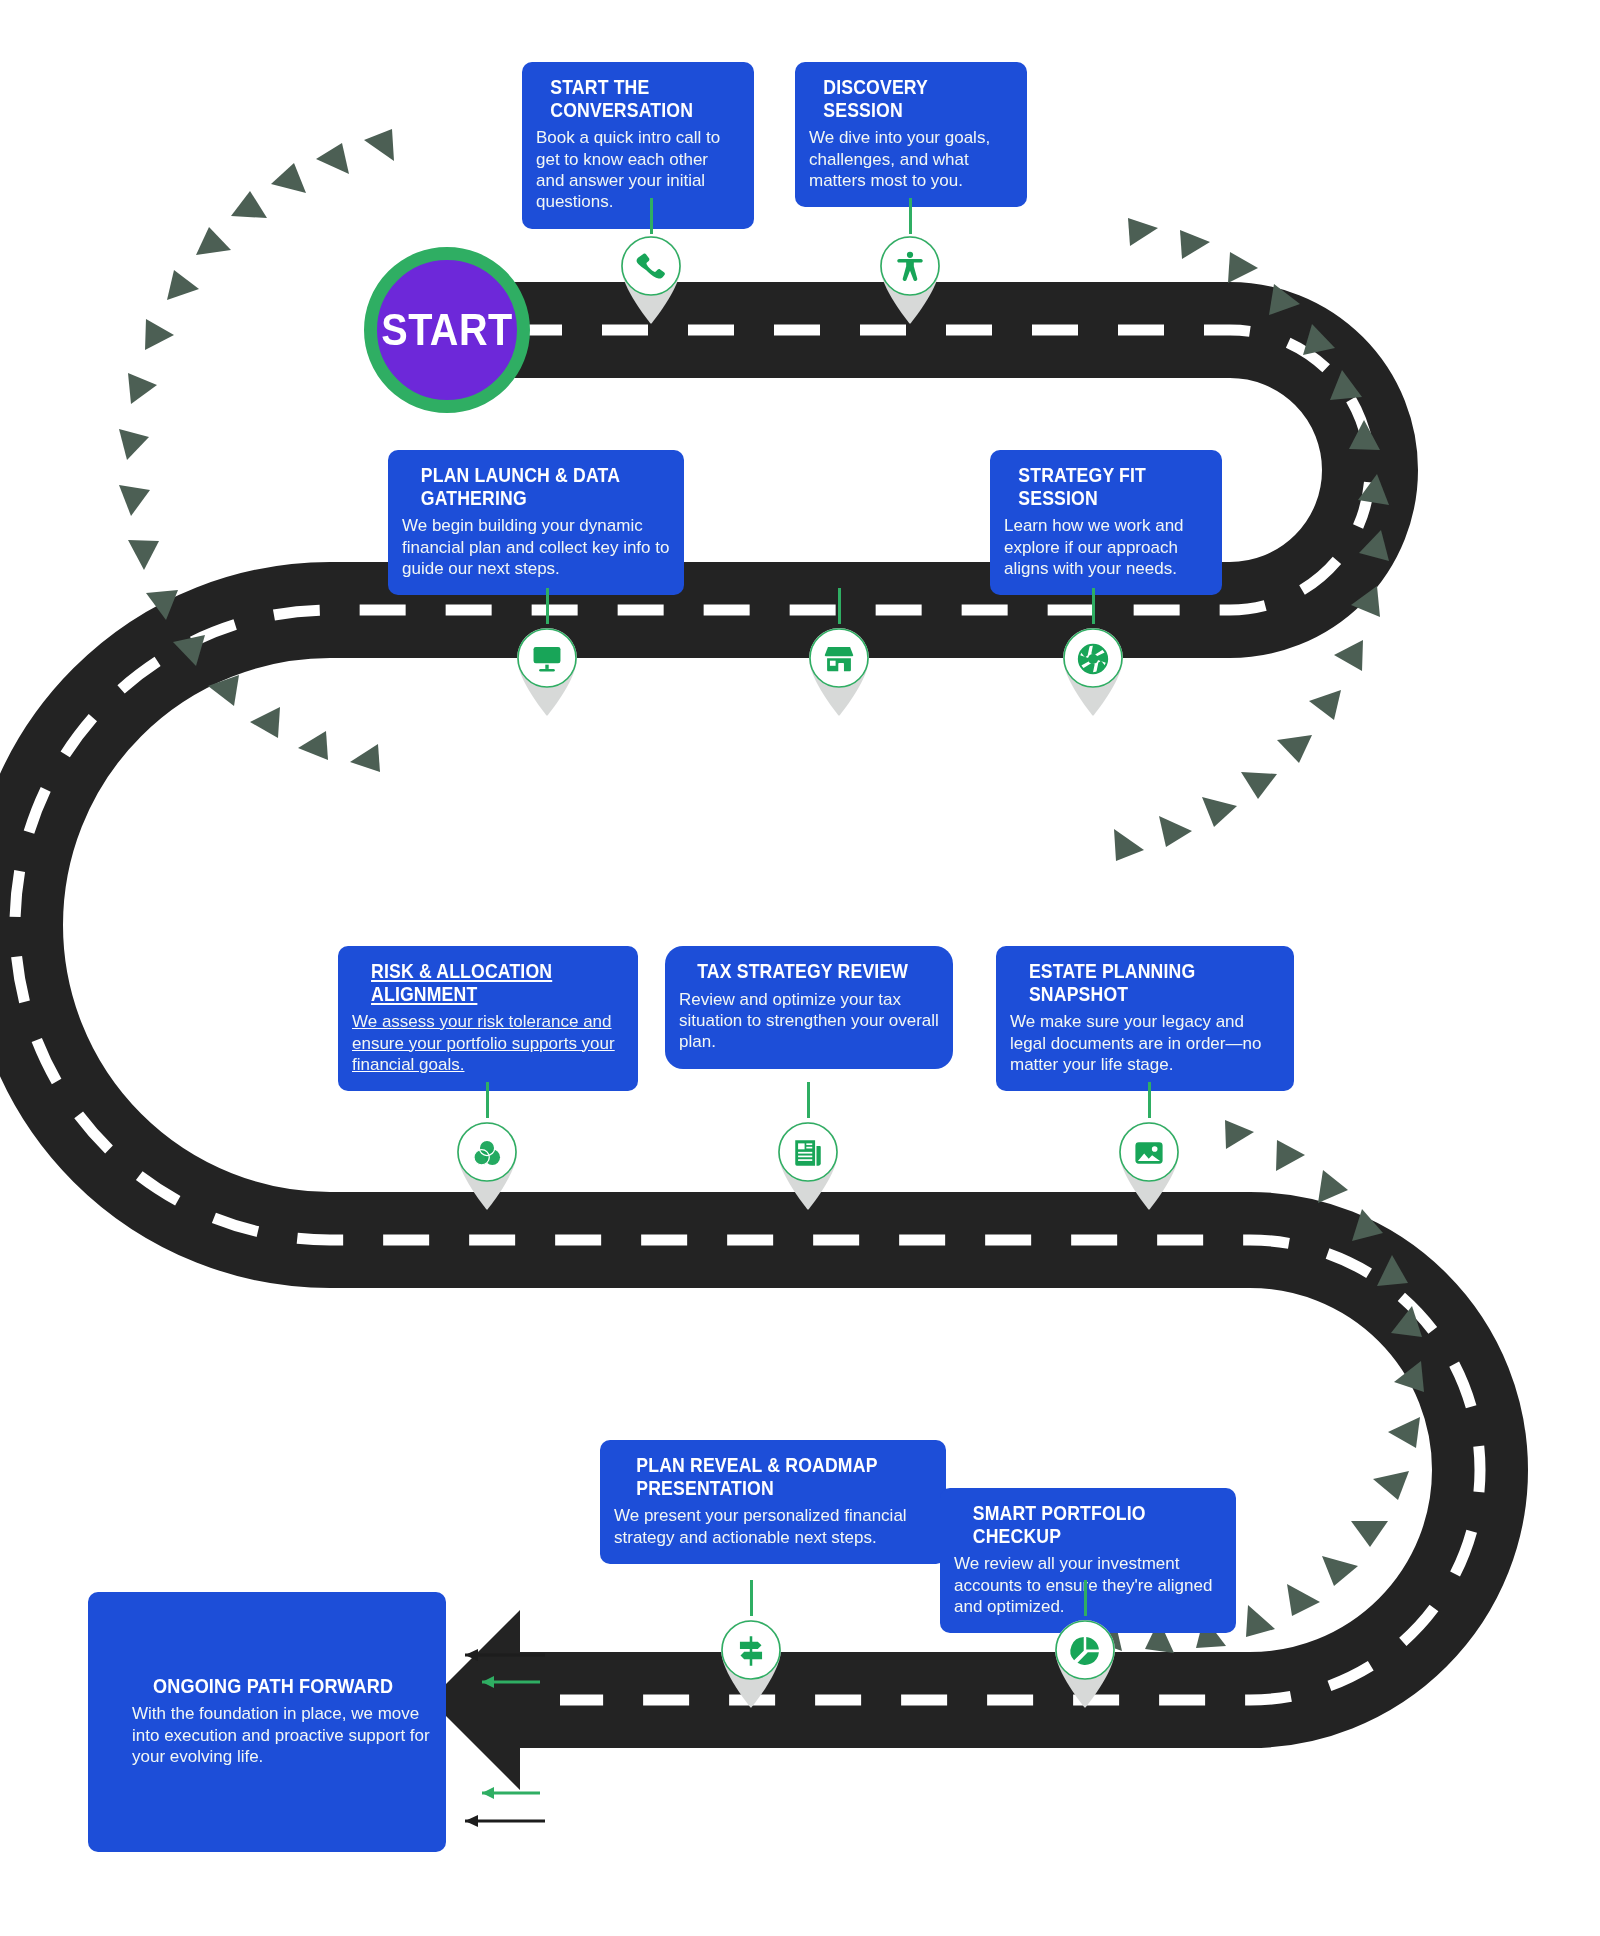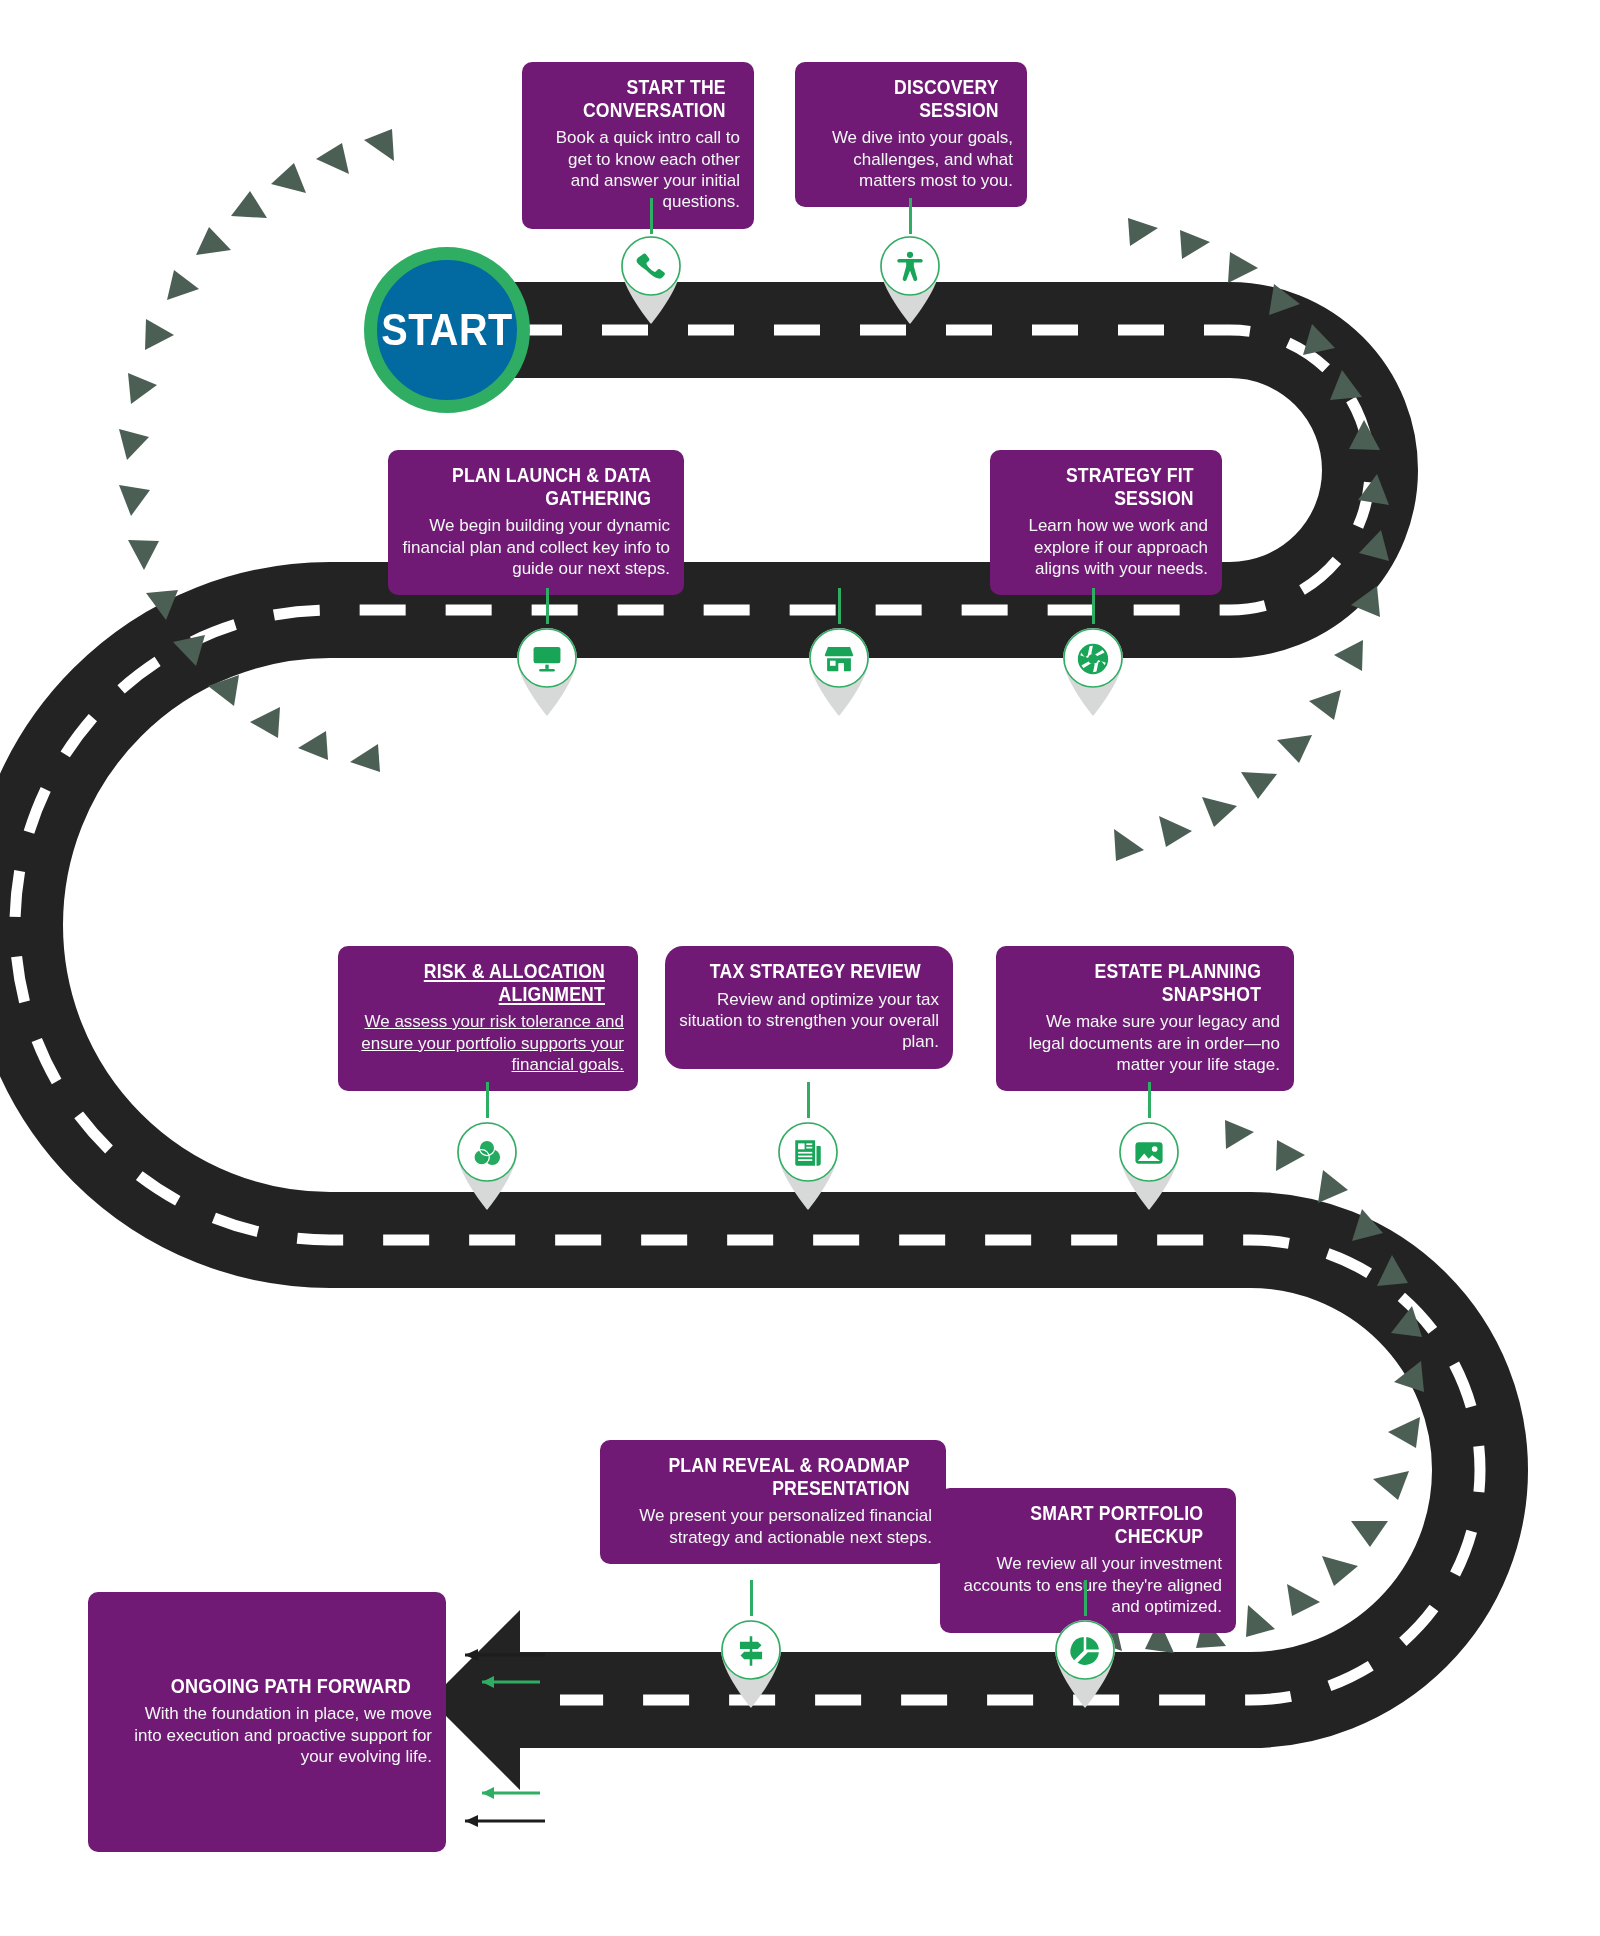--- a/index.html
+++ b/index.html
@@ -3,41 +3,41 @@
 <meta charset="utf-8">
 <style>
   html,body{margin:0;padding:0;background:#ffffff;}
   body{width:1600px;height:1936px;position:relative;overflow:hidden;
        font-family:"Liberation Sans", sans-serif;}
   #stage{position:absolute;left:0;top:0;width:1600px;height:1936px;}
 
   svg.roadlayer{position:absolute;left:0;top:0;width:1600px;height:1936px;}
 
   
-  .card{position:absolute;background:#701a75;border-radius:10px;
+  .card{position:absolute;background:#1d4ed8;border-radius:10px;
         box-sizing:border-box;padding:14px 14px 16px 14px;color:#ffffff;
-        text-align:right;}
+        text-align:left;}
   .card .title{font-family:"Liberation Sans", sans-serif;
         font-weight:bold;font-size:20.5px;letter-spacing:.2px;
         line-height:1.1;margin:0 0 6px 0;color:#ffffff;
         transform:scaleX(.86);transform-origin:center;white-space:pre-line;}
   .card .body{font-size:17px;line-height:1.26;color:#f2f7f4;margin:0;}
 
   
   .pin{position:absolute;width:76px;height:96px;}
   .pin .teardrop{position:absolute;left:0;top:0;width:76px;height:96px;}
   .pin .glyph{position:absolute;left:16px;top:17px;width:44px;height:44px;
         display:flex;align-items:center;justify-content:center;}
   .pin .glyph svg{width:34px;height:34px;display:block;}
 
   .stem{position:absolute;width:3px;background:#2fae63;}
 
   
   .startbadge{position:absolute;width:166px;height:166px;border-radius:50%;
-        background:#0369a1;border:13px solid #2fae63;box-sizing:border-box;
+        background:#6d28d9;border:13px solid #2fae63;box-sizing:border-box;
         display:flex;align-items:center;justify-content:center;}
   .startbadge span{color:#fff;font-weight:bold;font-size:44px;
         letter-spacing:.5px;transform:scaleX(.9);}
 </style>
 </head>
 <body>
 
 <div id="stage">
 
   <svg class="roadlayer" viewBox="0 0 1600 1936">

